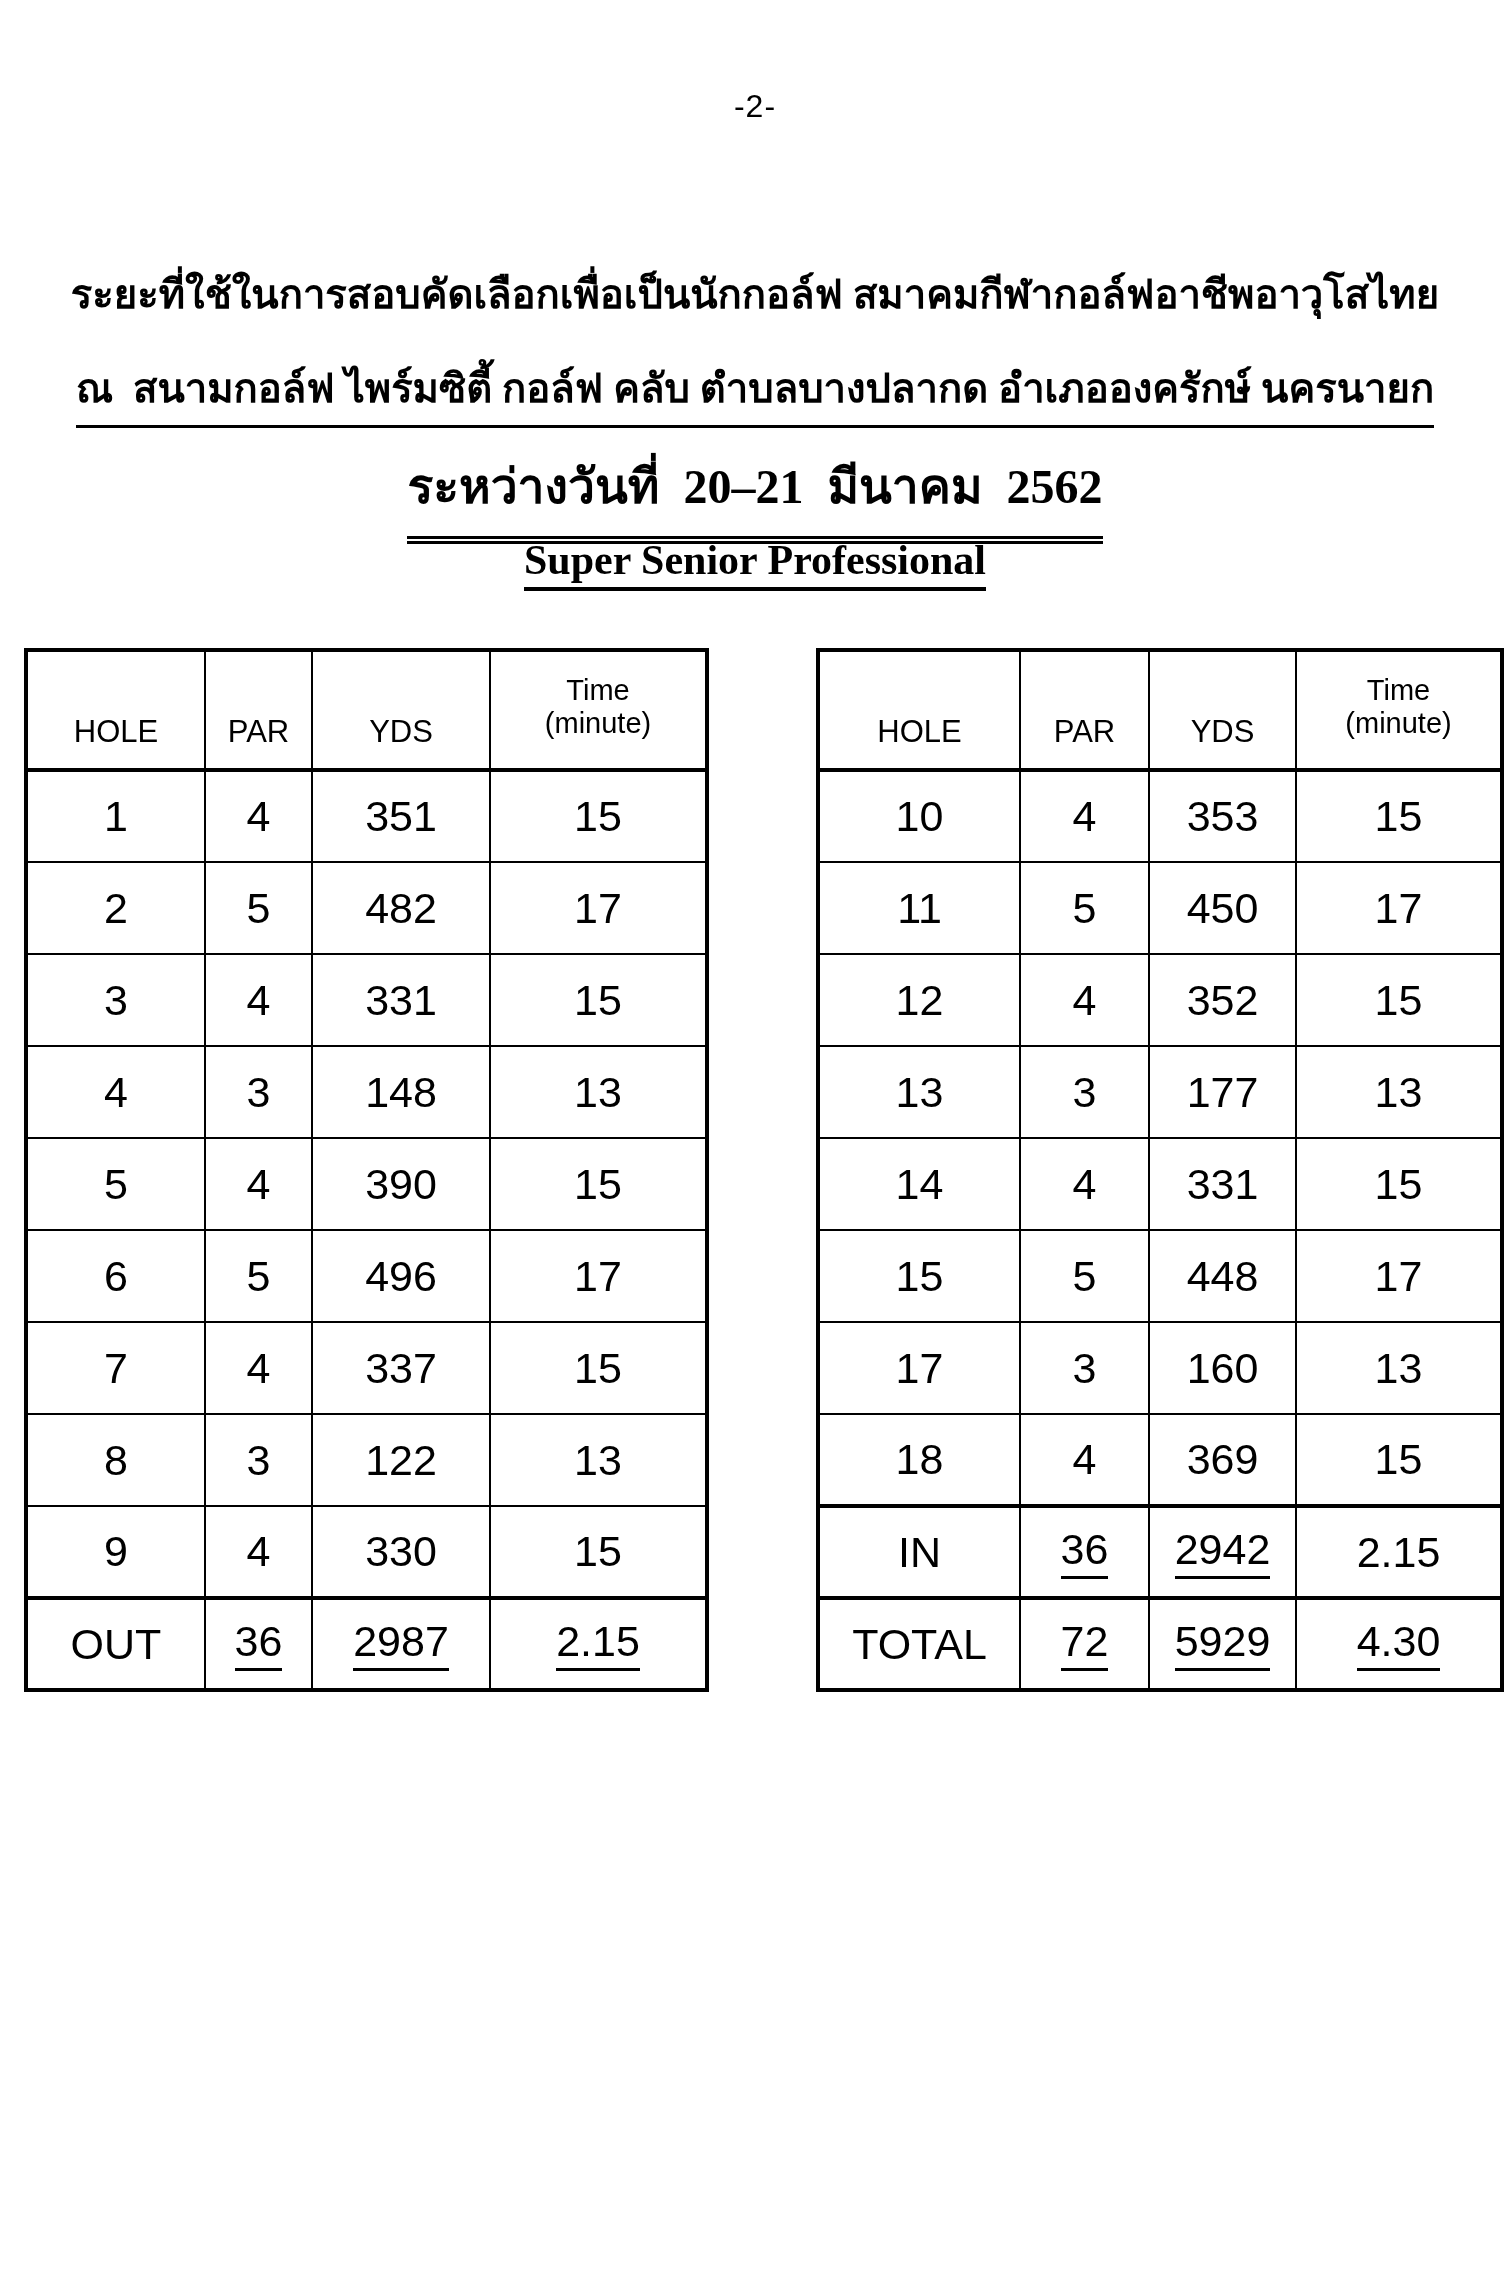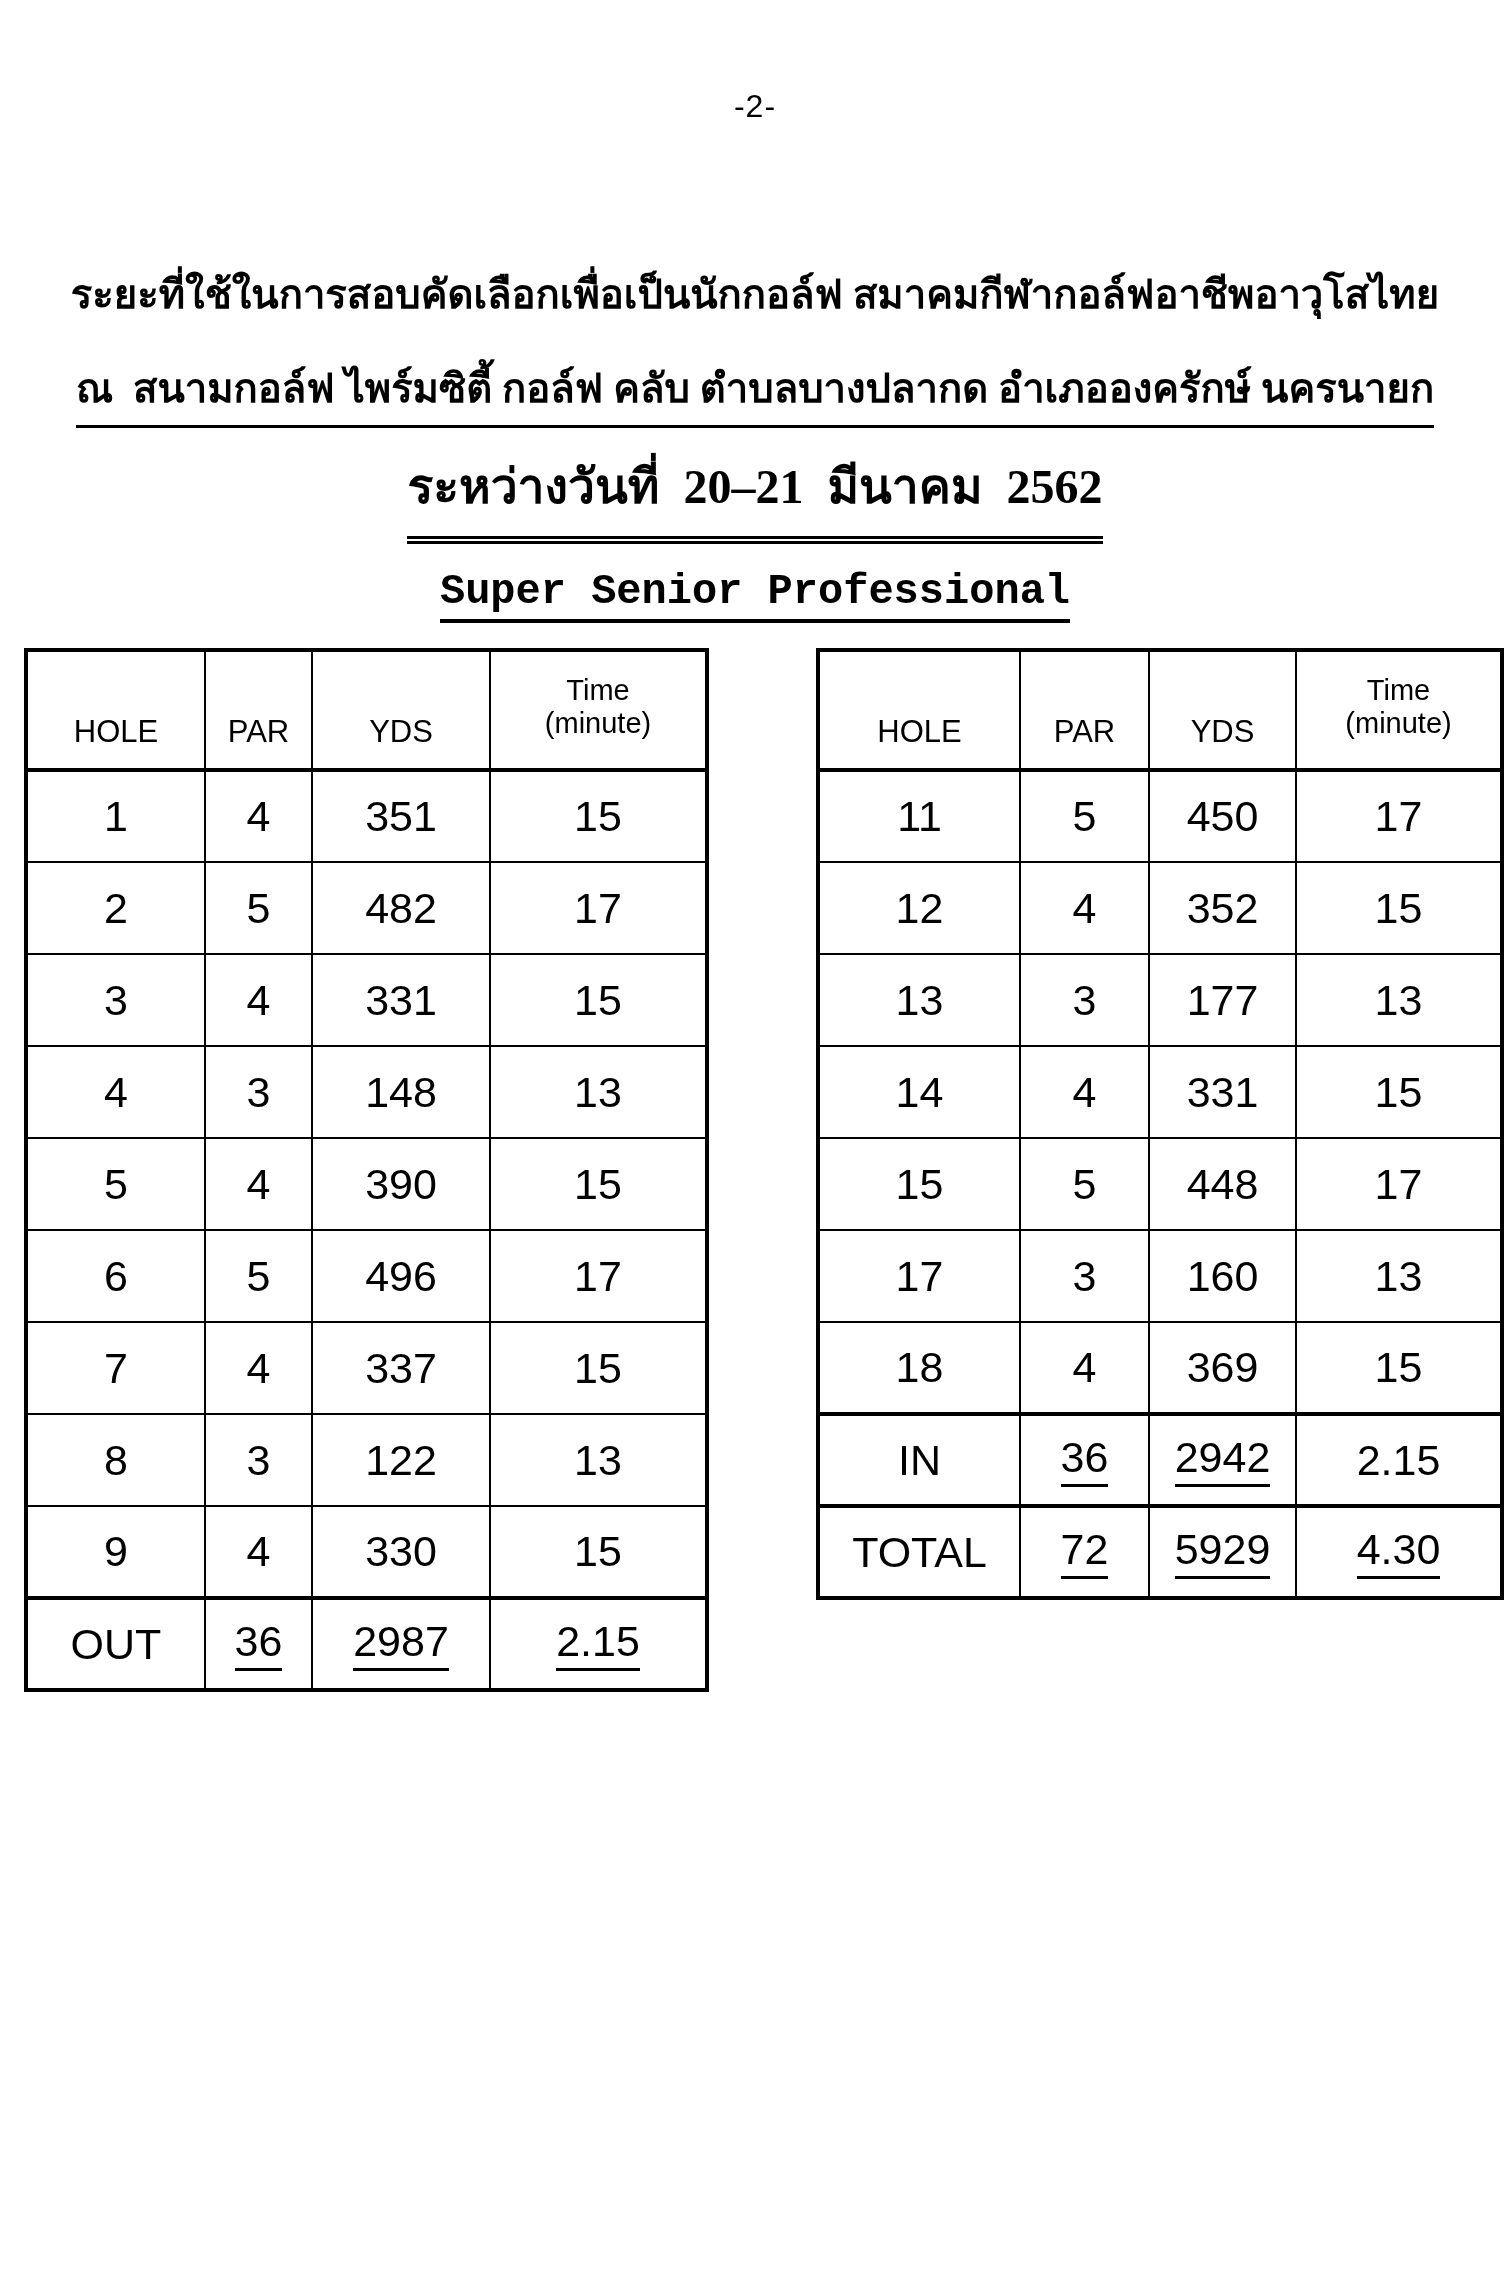--- a/index.html
+++ b/index.html
@@ -13,21 +13,21 @@
   .page-num {
     top:88px; font-family:"Liberation Sans","DejaVu Sans",sans-serif;
     font-size:32px; font-weight:400; letter-spacing:1px;
   }
   .thai { font-weight:bold; }
   .h-line1 { top:262px; font-size:40px; }
   .h-line2 { top:356px; font-size:40px; }
   .h-line2 .ul { border-bottom:3px solid #000; padding-bottom:5px; }
   .h-date  { top:448px; font-size:48px; }
   .h-date .ul { border-bottom:8px double #000; padding-bottom:12px; }
-  .h-cat   { top:568px; font-size:42px; font-weight:bold;font-family:Liberation Mono, monospace; }
+  .h-cat   { top:536px; font-size:42px; font-weight:bold; }
   .h-cat .ul { border-bottom:4px solid #000; padding-bottom:3px; }
   .ul { display:inline-block; }
 
   table {
     position:absolute; top:648px; border-collapse:collapse; table-layout:fixed;
     font-family:"Liberation Sans","DejaVu Sans",sans-serif;
     border:4px solid #000;
   }
   #front-table { left:24px;  width:681px; }
   #back-table  { left:816px; width:684px; }
@@ -146,20 +146,26 @@
     <td>PAR</td>
     <td>YDS</td>
     <td class="time-head">
       <div class="time-head-inner">
         <span>Time</span>
         <span>(minute)</span>
       </div>
     </td>
   </tr>
   <tr>
+    <td>10</td>
+    <td>4</td>
+    <td>353</td>
+    <td>15</td>
+  </tr>
+  <tr>
     <td>11</td>
     <td>5</td>
     <td>450</td>
     <td>17</td>
   </tr>
   <tr>
     <td>12</td>
     <td>4</td>
     <td>352</td>
     <td>15</td>

